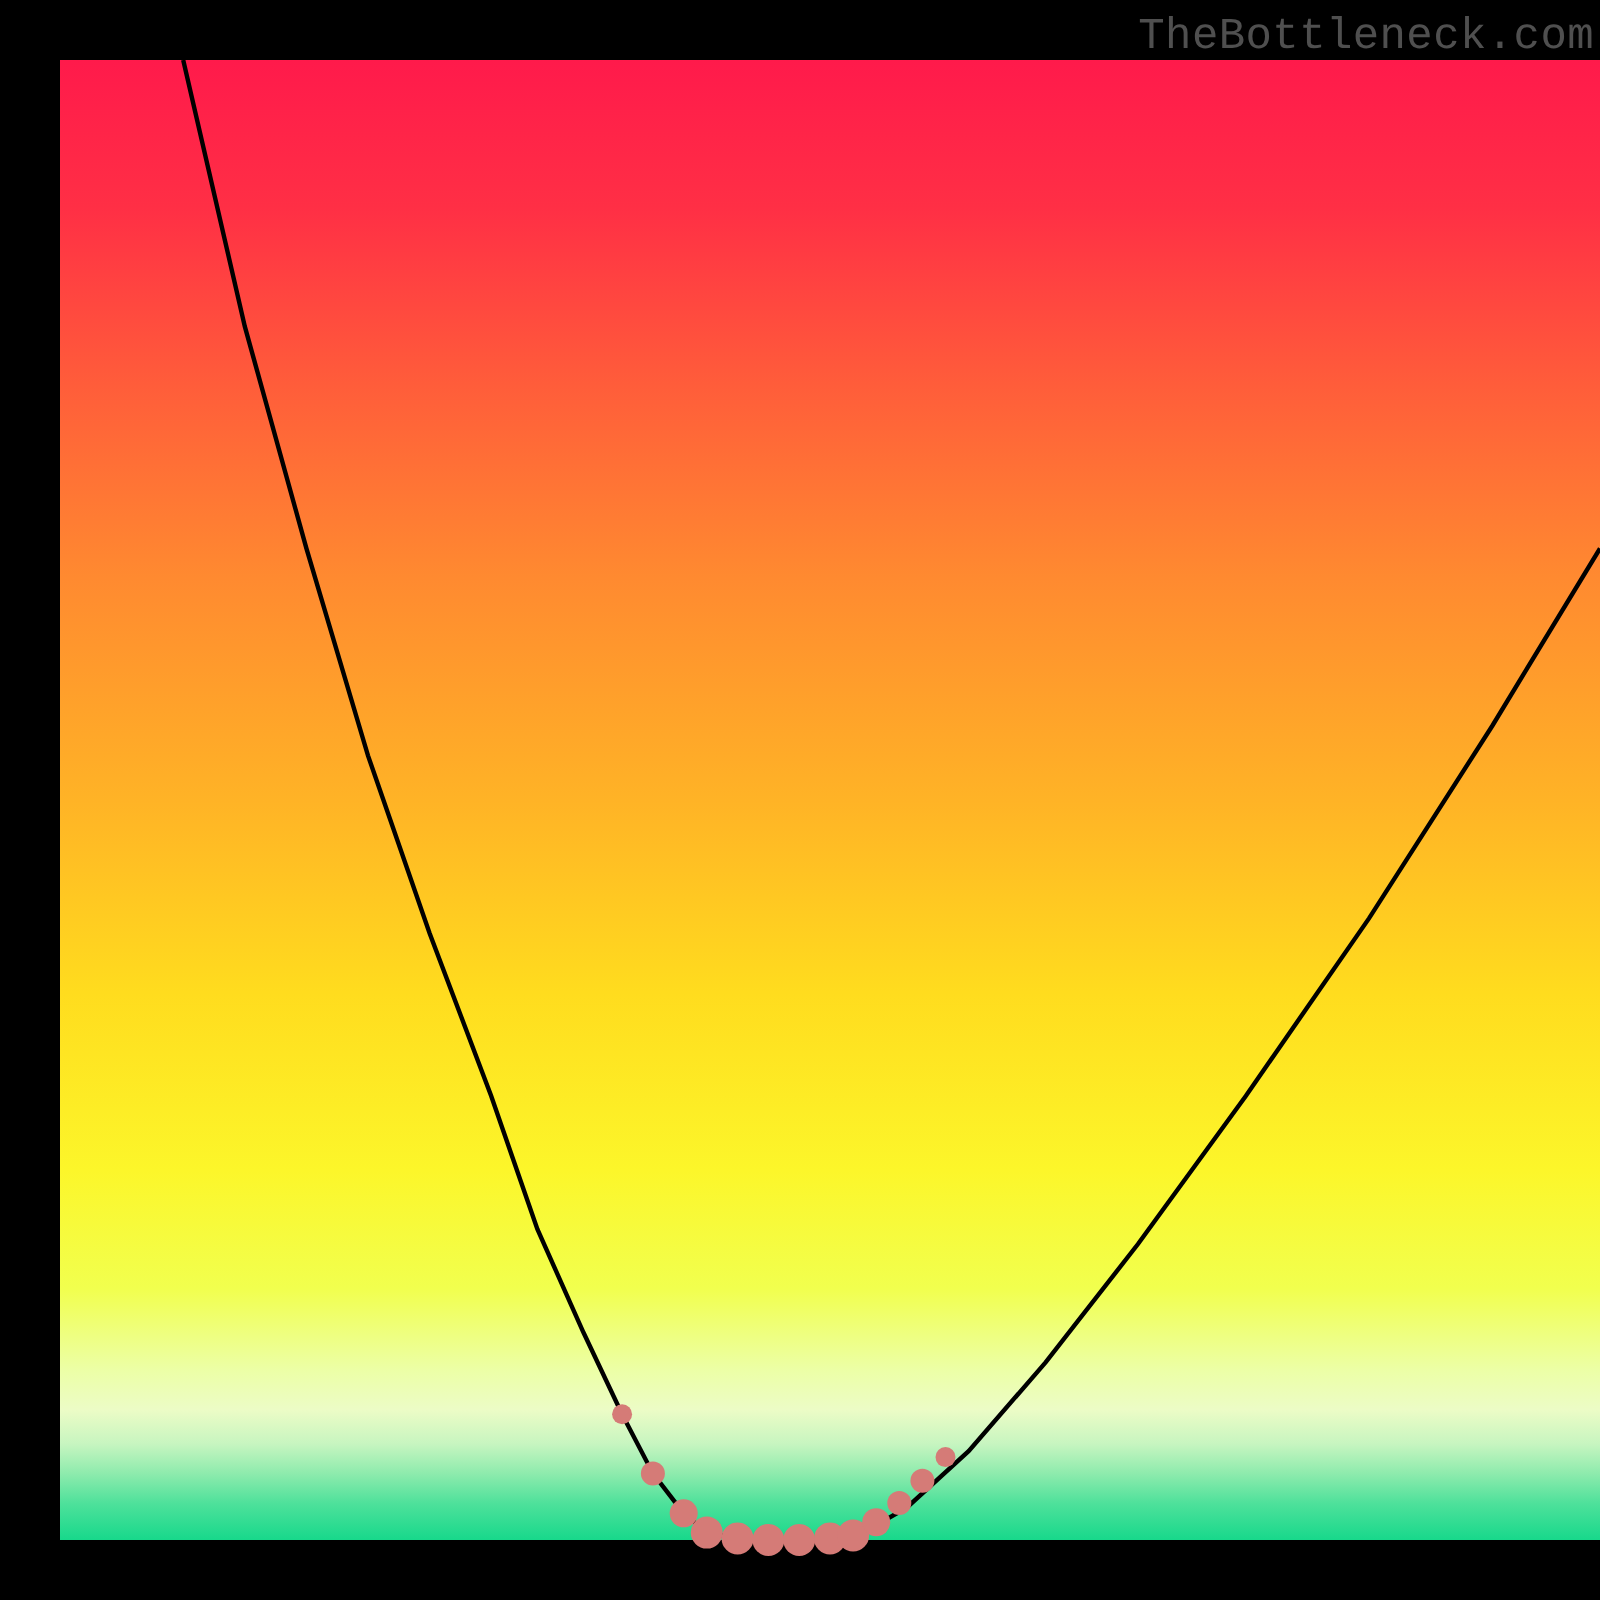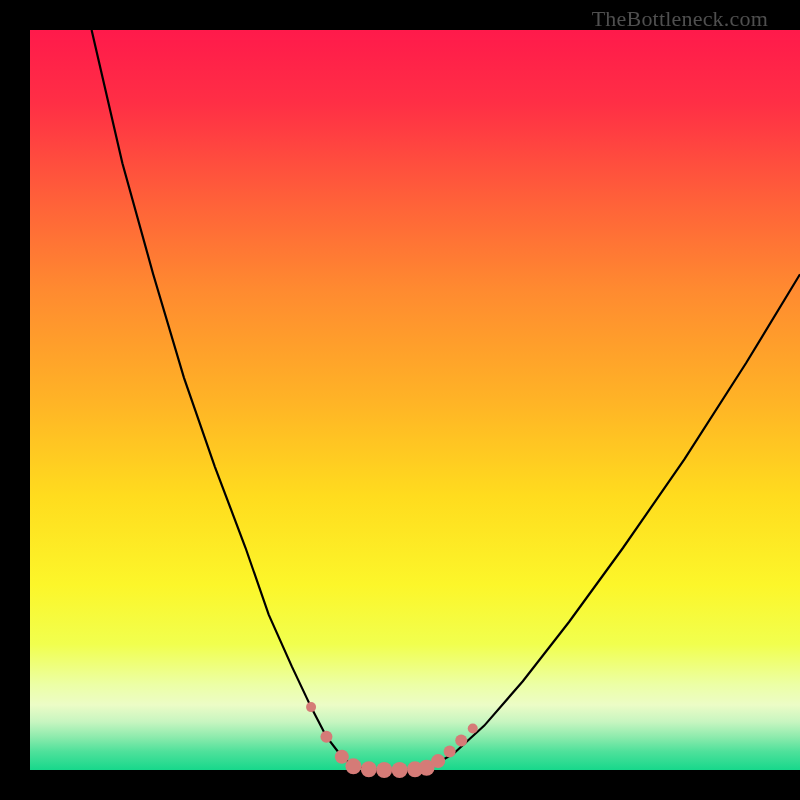--- a/index.html
+++ b/index.html
@@ -12,22 +12,22 @@
   }
   .chart-wrap {
     position: relative;
     width: 800px;
     height: 800px;
     background: #000;
   }
   .watermark {
     position: absolute;
     top: 6px;
-    right: 32px;
-    font-family: Liberation Serif, serif;
+    right: 3px;
+    font-family: Liberation Mono, monospace;
     font-size: 22px;
     color: #4f4f4f;
     letter-spacing: 0.2px;
     z-index: 10;
     user-select: none;
   }
   svg.plot {
     position: absolute;
     left: 0;
     top: 0;

